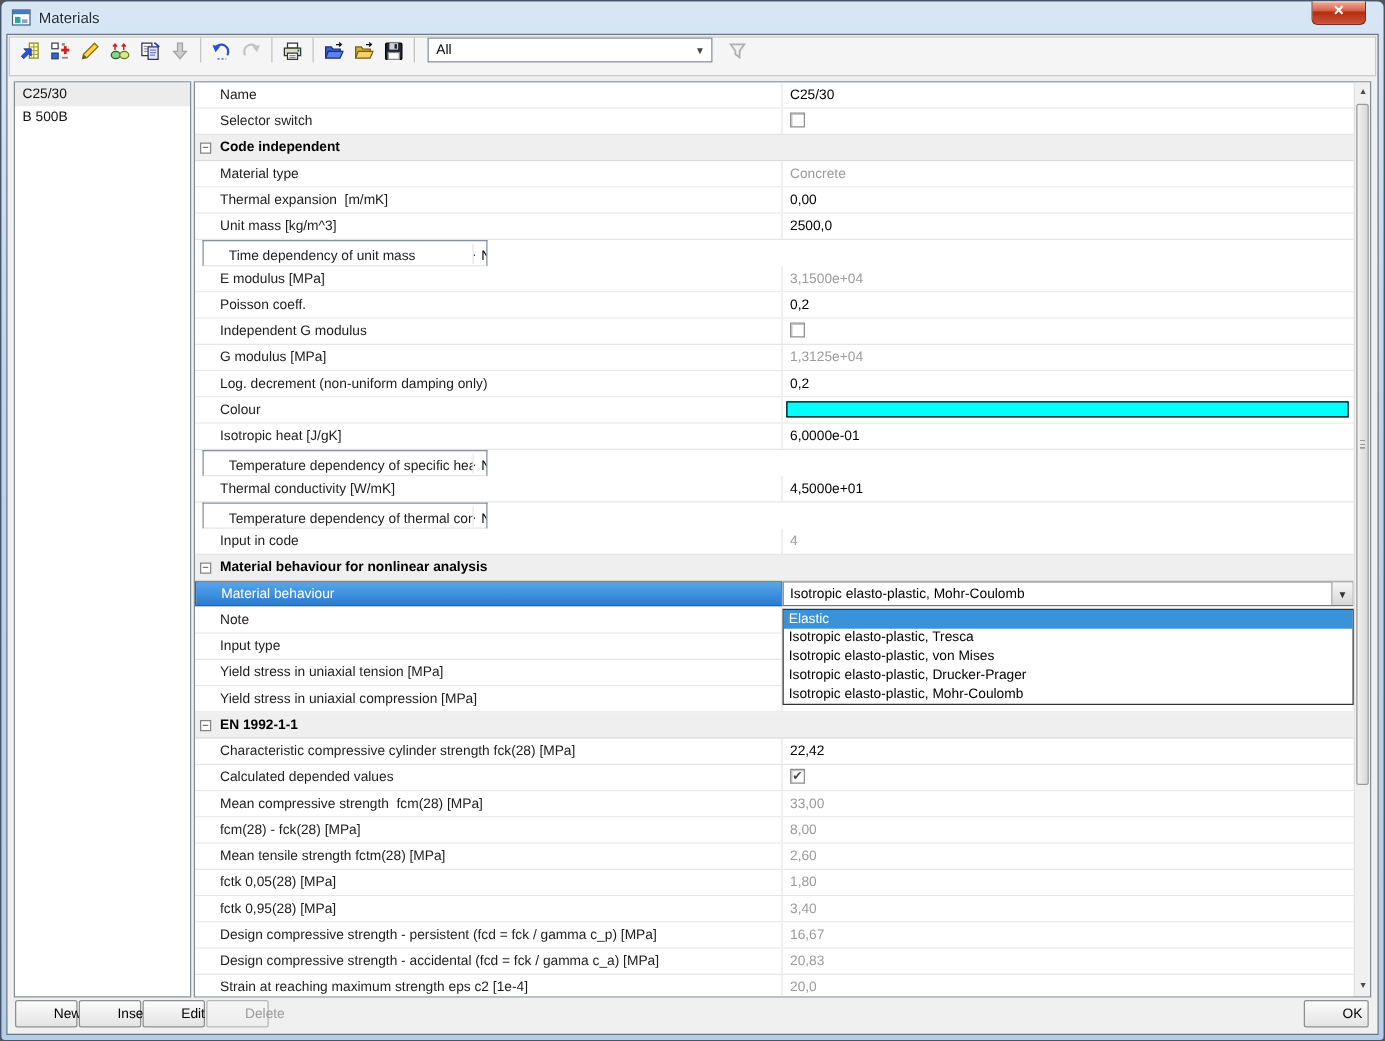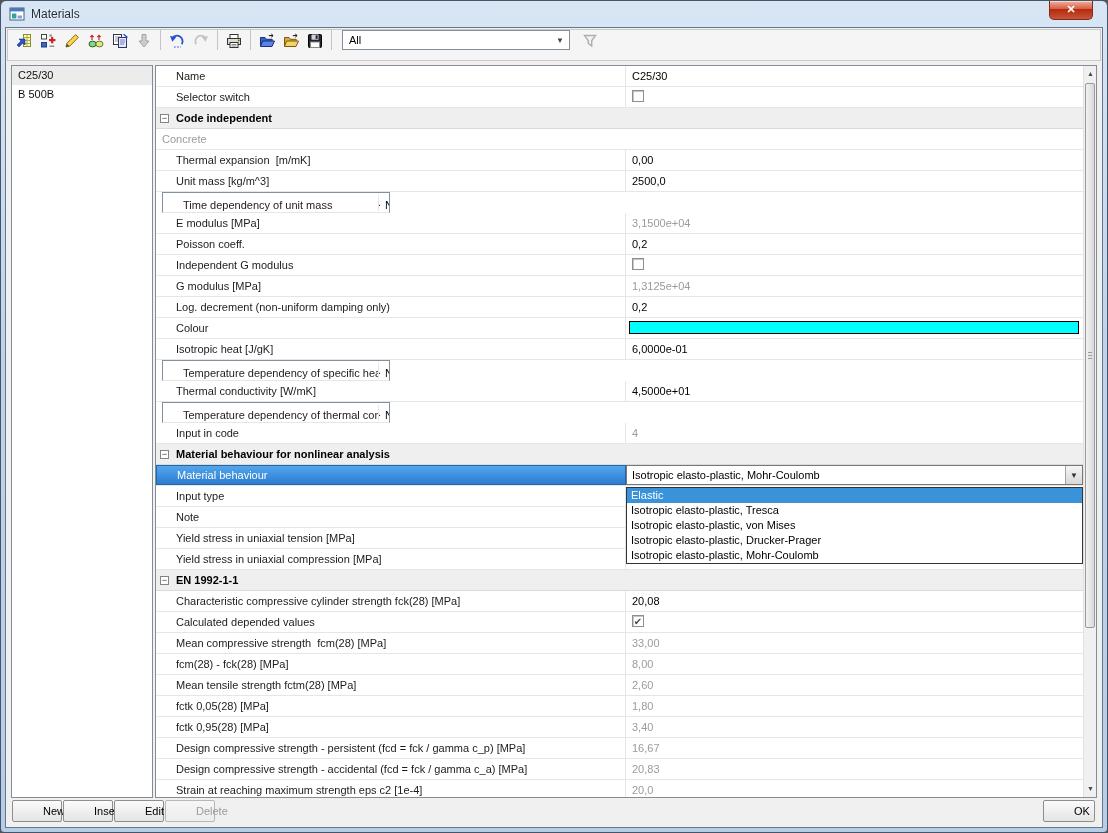--- a/index.html
+++ b/index.html
@@ -220,20 +220,21 @@
           </div>
           <div class="row check">
             <div class="cell label">Selector switch</div>
             <div class="cell value"><span class="cb"></span></div>
           </div>
           <div class="row group">
             <span class="minusbox">−</span>
             <span class="glabel">Code independent</span>
           </div>
           <div class="row text">
+            <div class="cell label">Material type</div>
             <div class="cell value"><span class="gray">Concrete</span></div>
           </div>
           <div class="row text">
             <div class="cell label">Thermal expansion  [m/mK]</div>
             <div class="cell value"><span>0,00</span></div>
           </div>
           <div class="row text">
             <div class="cell label">Unit mass [kg/m^3]</div>
             <div class="cell value"><span>2500,0</span></div>
           </div>
@@ -287,42 +288,42 @@
           </div>
           <div class="row group">
             <span class="minusbox">−</span>
             <span class="glabel">Material behaviour for nonlinear analysis</span>
           </div>
           <div class="row combosel selrow">
             <div class="cell label">Material behaviour</div>
             <div class="cell value combocell"><span class="comboedit"><span class="ctext">Isotropic elasto-plastic, Mohr-Coulomb</span><span class="cbtn">▼</span></span></div>
           </div>
           <div class="row text">
+            <div class="cell label">Note</div>
+            <div class="cell value"><span></span></div>
+          </div>
+          <div class="row text">
             <div class="cell label">Input type</div>
-            <div class="cell value"><span></span></div>
-          </div>
-          <div class="row text">
-            <div class="cell label">Note</div>
             <div class="cell value"><span></span></div>
           </div>
           <div class="row text">
             <div class="cell label">Yield stress in uniaxial tension [MPa]</div>
             <div class="cell value"><span></span></div>
           </div>
           <div class="row text">
             <div class="cell label">Yield stress in uniaxial compression [MPa]</div>
             <div class="cell value"><span></span></div>
           </div>
           <div class="row group">
             <span class="minusbox">−</span>
             <span class="glabel">EN 1992-1-1</span>
           </div>
           <div class="row text">
             <div class="cell label">Characteristic compressive cylinder strength fck(28) [MPa]</div>
-            <div class="cell value"><span>20,08</span></div>
+            <div class="cell value"><span>22,42</span></div>
           </div>
           <div class="row check">
             <div class="cell label">Calculated depended values</div>
             <div class="cell value"><span class="cb on">✔</span></div>
           </div>
           <div class="row text">
             <div class="cell label">Mean compressive strength  fcm(28) [MPa]</div>
             <div class="cell value"><span class="gray">33,00</span></div>
           </div>
           <div class="row text">

